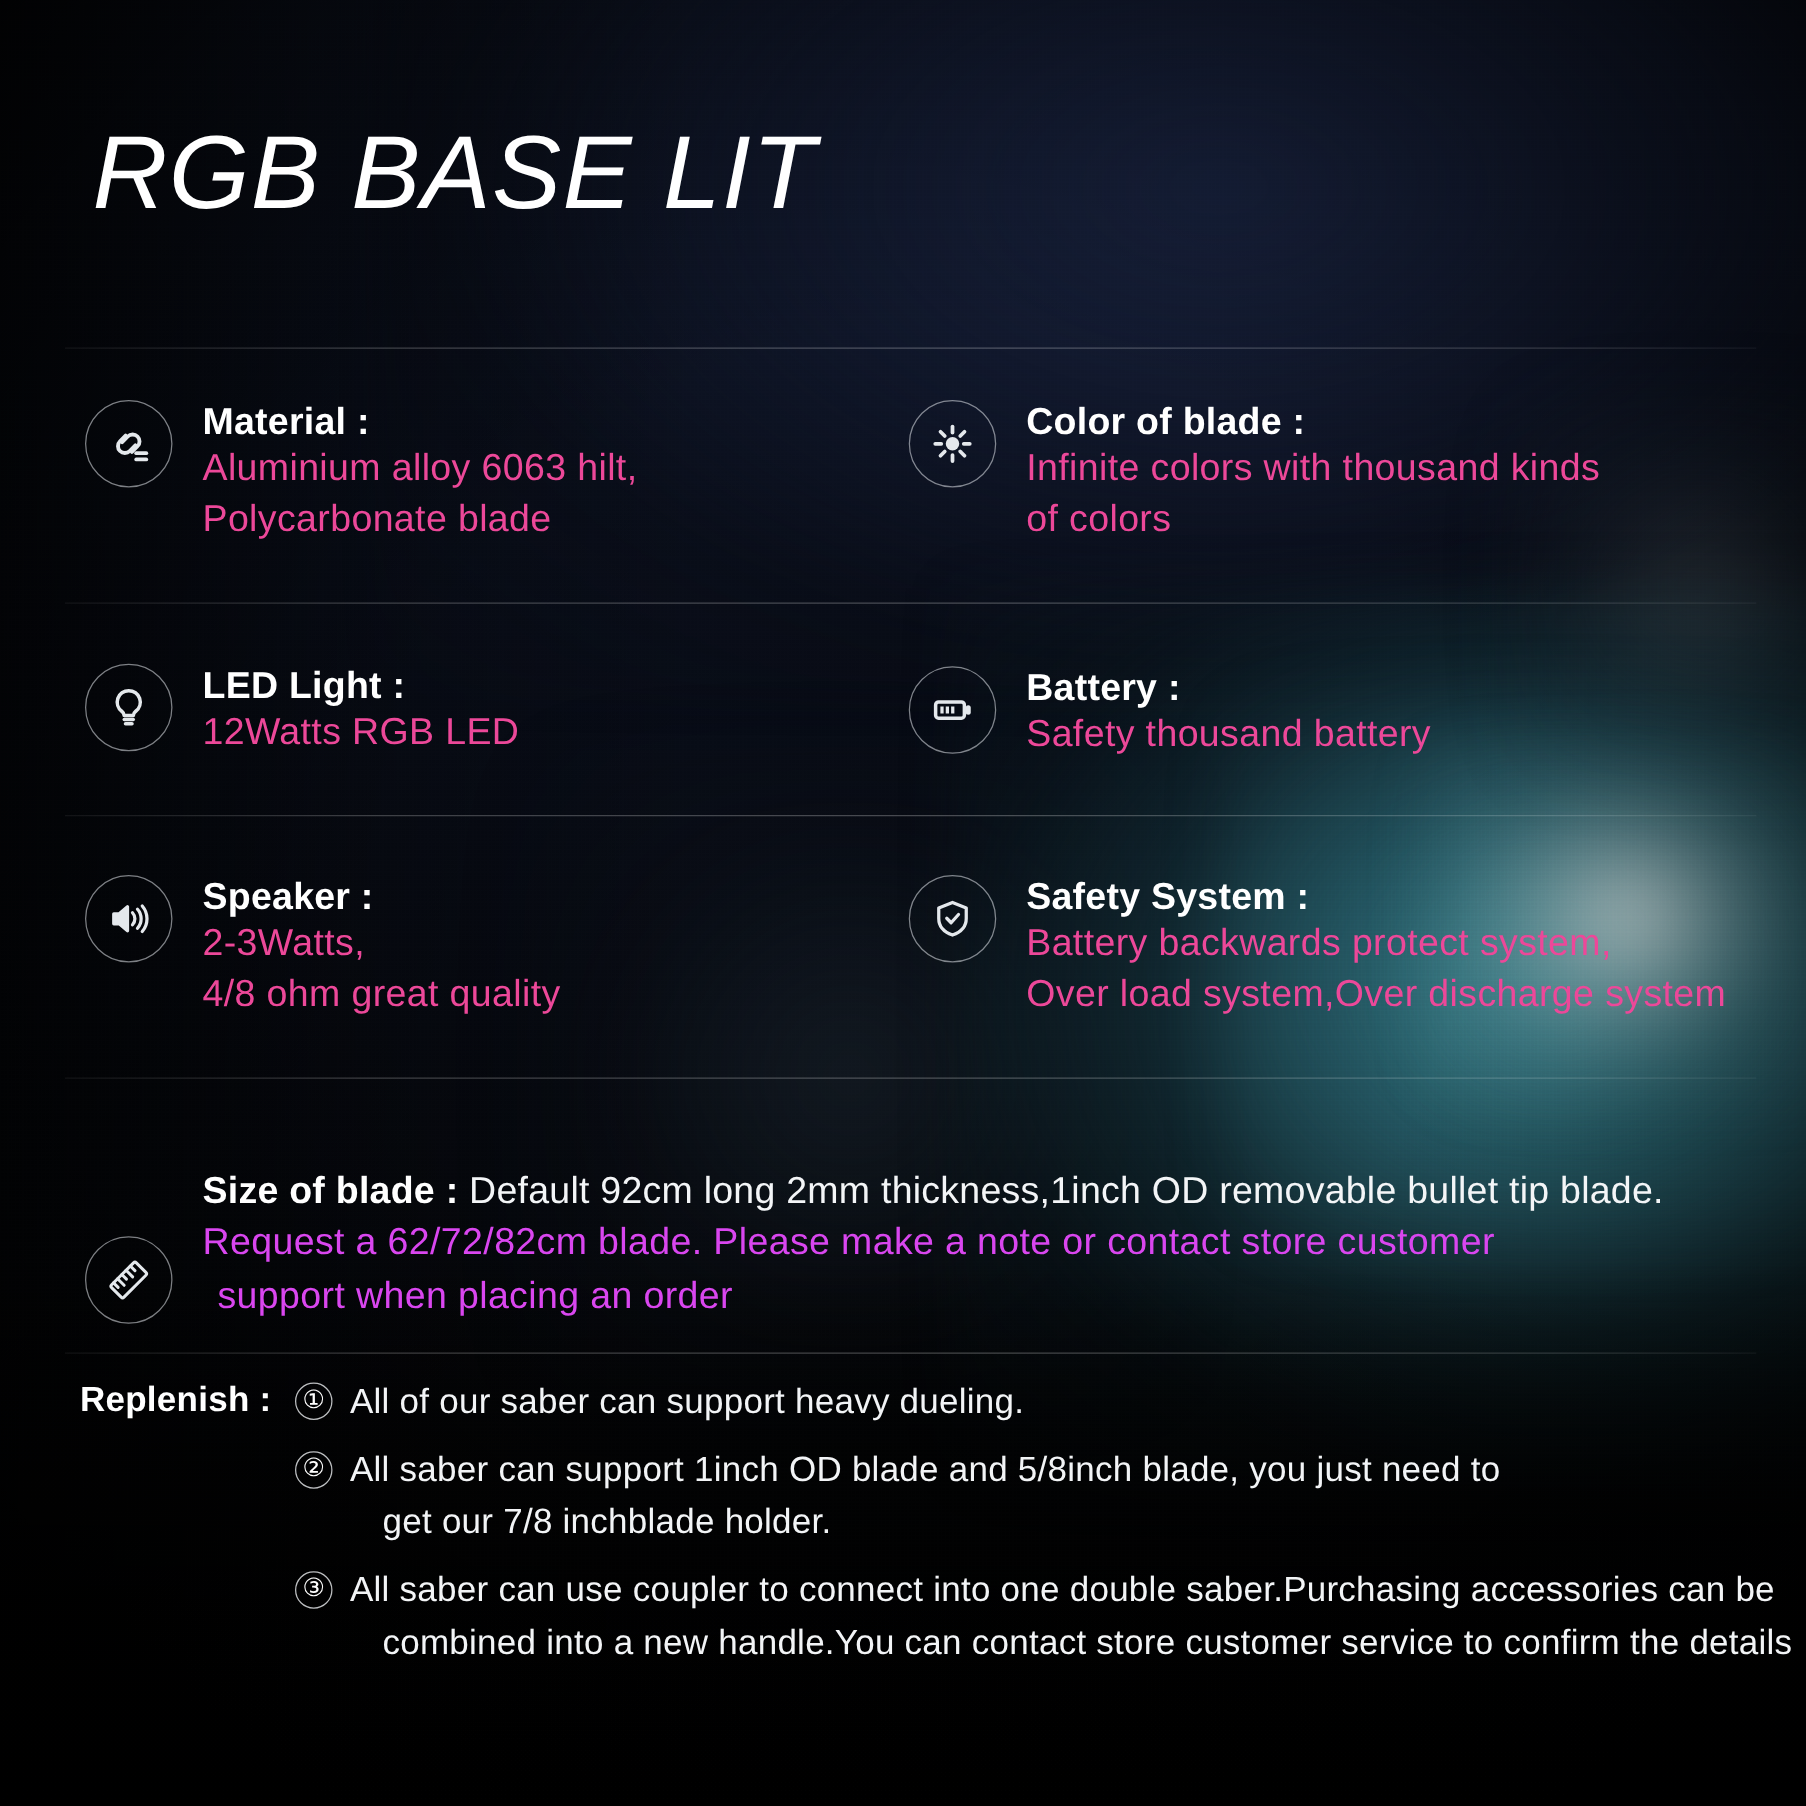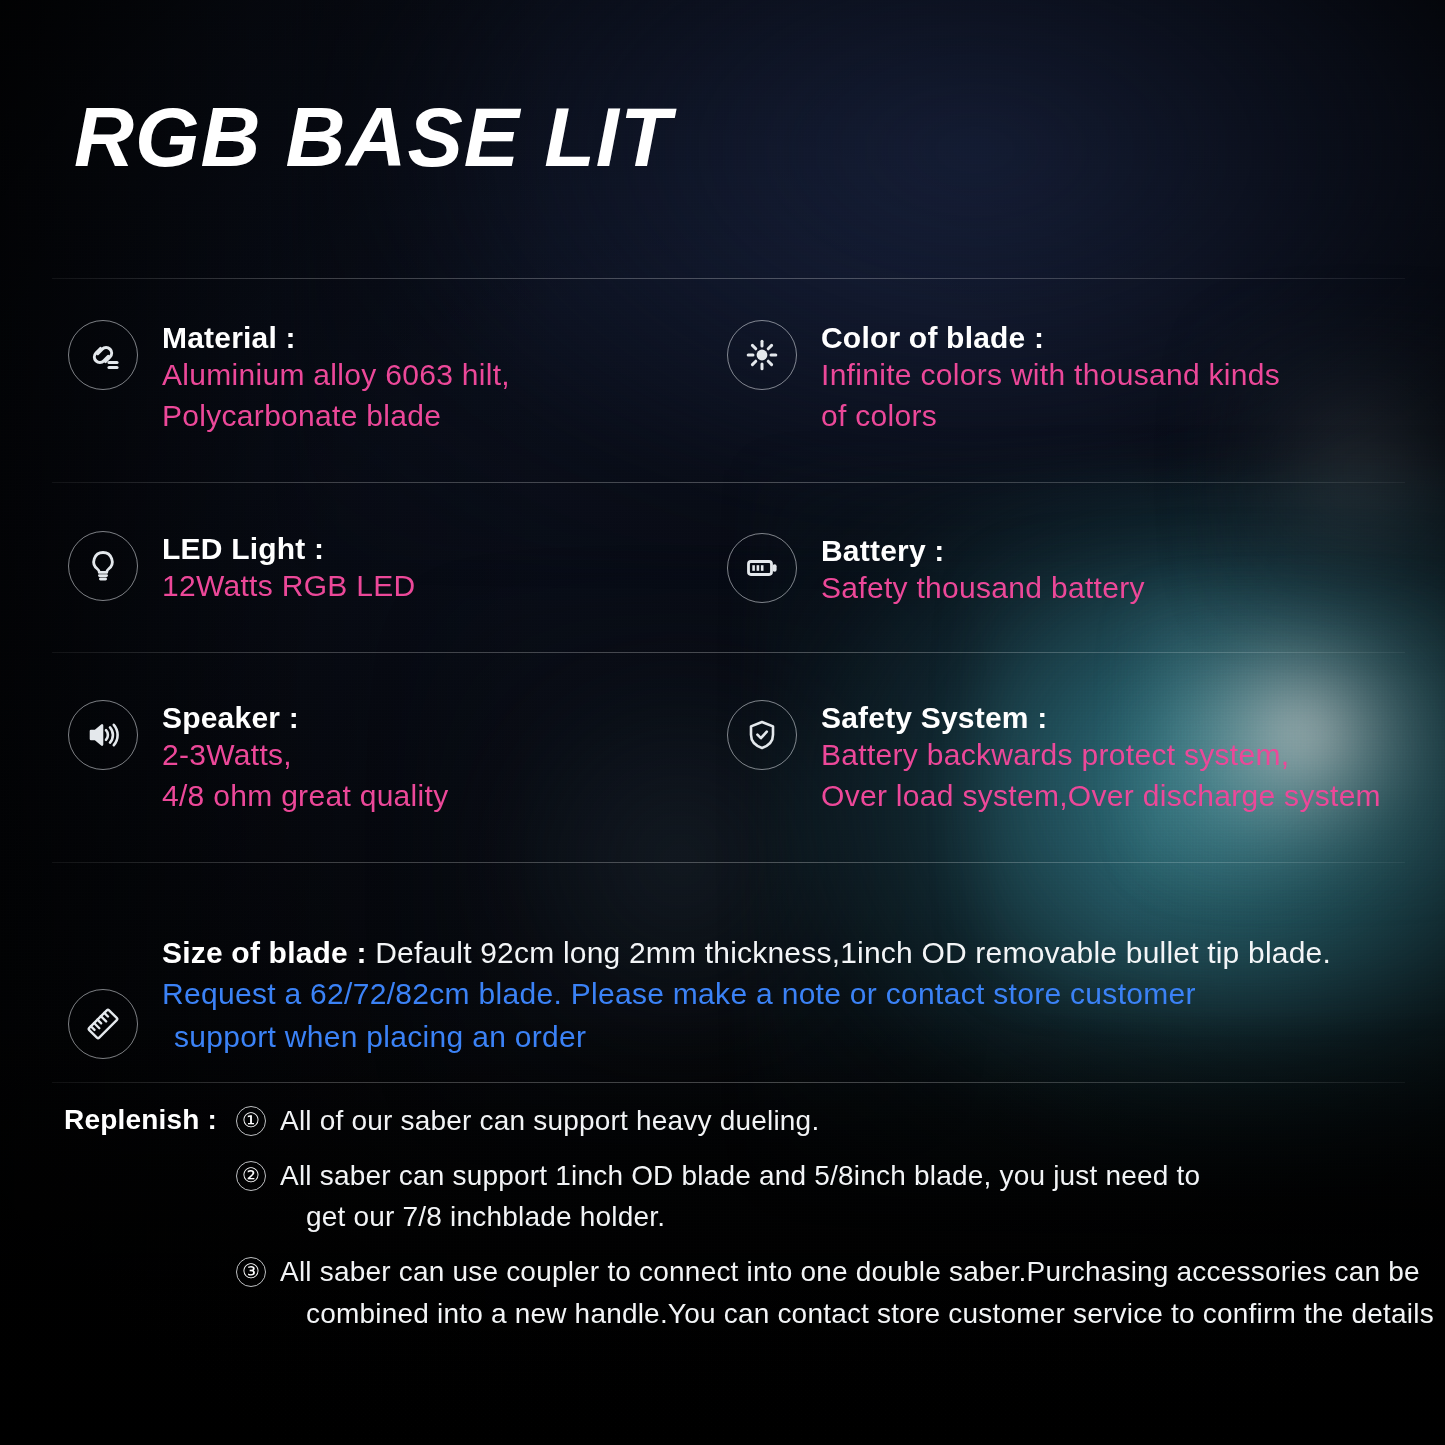--- a/index.html
+++ b/index.html
@@ -79,21 +79,21 @@
     background: radial-gradient(ellipse at 52% 48%, rgba(0,0,0,0) 40%, rgba(0,0,0,0.45) 82%, rgba(0,0,0,0.8) 100%);
   }
 
   
   .content { position: absolute; inset: 0; }
 
   .title {
     position: absolute;
     left: 74px; top: 96px;
     font-size: 83px;
-    font-weight: 700;
+    font-weight: 400;
     font-style: italic;
     letter-spacing: 1px;
     color: #ffffff;
     font-family: "Liberation Sans", sans-serif;
     line-height: 1;
     white-space: nowrap;
   }
 
   .divider {
     position: absolute;
@@ -151,21 +151,21 @@
   .size-line1 {
     font-size: 30px;
     color: #f3f5f7;
     line-height: 1.25;
     white-space: nowrap;
     letter-spacing: 0.2px;
   }
   .size-line1 b { font-weight: 700; color: #ffffff; }
   .size-blue {
     font-size: 30px;
-    color: #3b82f6;
+    color: #d946ef;
     line-height: 1.45;
     letter-spacing: 0.3px;
     white-space: nowrap;
   }
   .size-blue.indent { padding-left: 12px; }
 
   
   .replenish {
     position: absolute;
     left: 64px; top: 1100px;

